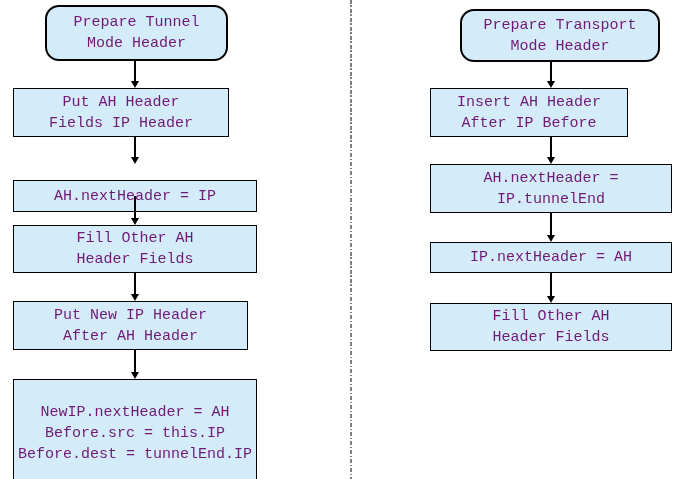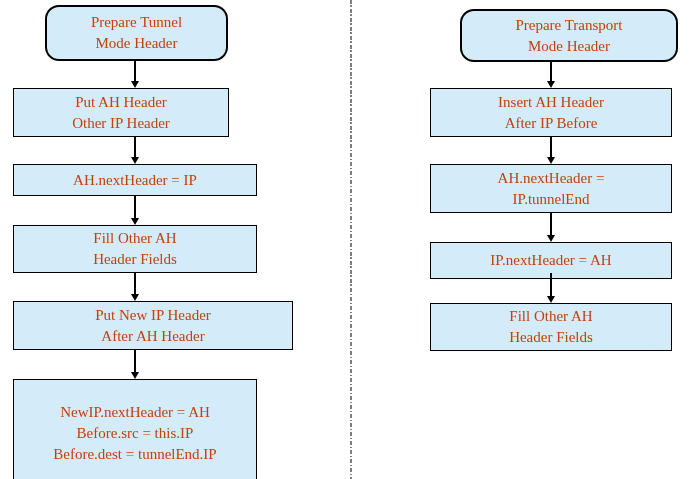--- a/index.html
+++ b/index.html
@@ -5,22 +5,22 @@
   html, body {
     margin: 0;
     padding: 0;
     background: #ffffff;
   }
   #canvas {
     position: relative;
     width: 695px;
     height: 479px;
     background: var(--bg, #ffffff);
-    font-family: Liberation Serif, serif;
-    color: #c2410c;
+    font-family: Liberation Mono, monospace;
+    color: #701a75;
     overflow: hidden;
   }
   .node {
     position: absolute;
     box-sizing: border-box;
     background: var(--fill, #d4ecf9);
     border: 1.5px solid var(--stroke, #000000);
     display: flex;
     flex-direction: column;
     justify-content: center;
@@ -29,29 +29,29 @@
     font-size: 15px;
     line-height: 21px;
   }
   .node.terminator {
     border-width: 2px;
     border-radius: 14px;
   }
   
   .t-n0 { left: 45px;  top: 5px;   width: 183px; height: 56px; }
   .t-n1 { left: 13px;  top: 88px;  width: 216px; height: 49px; }
-  .t-n2 { left: 13px;  top: 164px; width: 244px; height: 32px; }
+  .t-n2 { left: 13px;  top: 180px; width: 244px; height: 32px; }
   .t-n3 { left: 13px;  top: 225px; width: 244px; height: 48px; }
-  .t-n4 { left: 13px;  top: 301px; width: 280px; height: 49px; }
+  .t-n4 { left: 13px;  top: 301px; width: 235px; height: 49px; }
   .t-n5 { left: 13px;  top: 379px; width: 244px; height: 108px; }
   
-  .r-n0 { left: 460px; top: 9px;   width: 218px; height: 53px; }
-  .r-n1 { left: 430px; top: 88px;  width: 242px; height: 49px; }
+  .r-n0 { left: 460px; top: 9px;   width: 200px; height: 53px; }
+  .r-n1 { left: 430px; top: 88px;  width: 198px; height: 49px; }
   .r-n2 { left: 430px; top: 164px; width: 242px; height: 49px; }
-  .r-n3 { left: 430px; top: 242px; width: 242px; height: 37px; }
+  .r-n3 { left: 430px; top: 242px; width: 242px; height: 31px; }
   .r-n4 { left: 430px; top: 303px; width: 242px; height: 48px; }
 
   .arrow {
     position: absolute;
     display: flex;
     flex-direction: column;
     align-items: center;
     width: 10px;
     transform: translateX(-50%);
   }
@@ -111,21 +111,21 @@
     <div>Prepare Tunnel</div>
     <div>Mode Header</div>
   </div>
   <div class="arrow t-a0">
       <i class="shaft"></i>
       <i class="head"></i>
     </div>
 
   <div class="node t-n1">
     <div>Put AH Header</div>
-    <div>Other IP Header</div>
+    <div>Fields IP Header</div>
   </div>
   <div class="arrow t-a1">
       <i class="shaft"></i>
       <i class="head"></i>
     </div>
 
   <div class="node t-n2">
     <div>AH.nextHeader = IP</div>
   </div>
   <div class="arrow t-a2">

